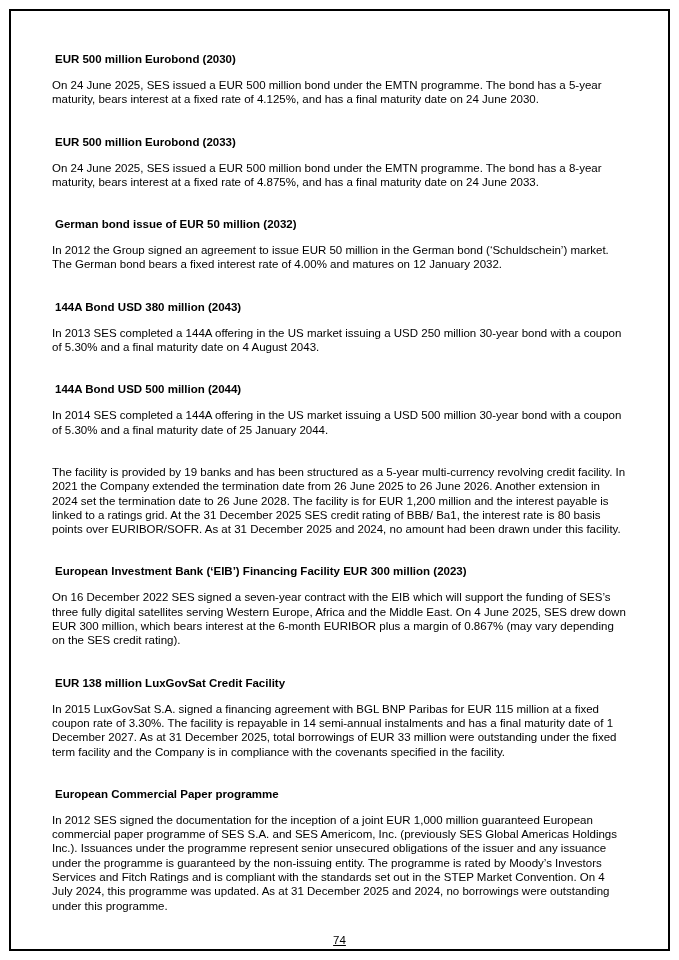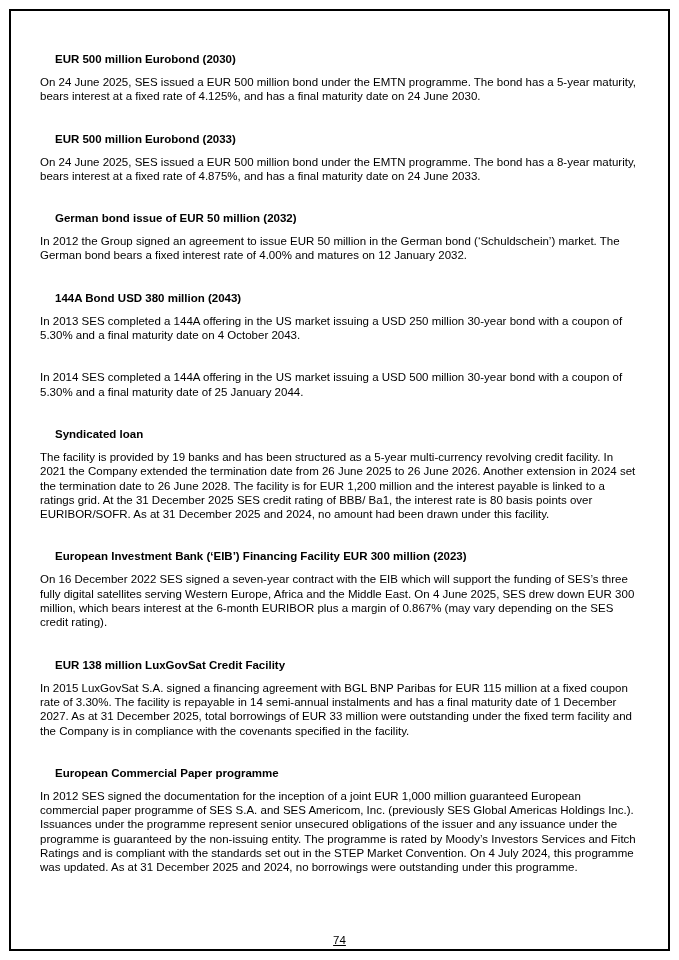--- a/index.html
+++ b/index.html
@@ -36,21 +36,21 @@
   }
   .section h3 {
     font-size: 11.5px;
     font-weight: bold;
     margin: 0 0 9px 15px;
     line-height: 14px;
   }
   .section p {
     font-size: 11.5px;
     font-weight: normal;
-    margin: 0;
+    margin: 12px;
     line-height: 14.3px;
     text-align: left;
   }
   .page-number {
     position: absolute;
     left: 0;
     right: 0;
     bottom: 14px;
     text-align: center;
     font-size: 11.5px;
@@ -74,29 +74,29 @@
     <p>On 24 June 2025, SES issued a EUR 500 million bond under the EMTN programme. The bond has a 8-year maturity, bears interest at a fixed rate of 4.875%, and has a final maturity date on 24 June 2033.</p>
   </section>
 
   <section class="section">
     <h3>German bond issue of EUR 50 million (2032)</h3>
     <p>In 2012 the Group signed an agreement to issue EUR 50 million in the German bond (‘Schuldschein’) market. The German bond bears a fixed interest rate of 4.00% and matures on 12 January 2032.</p>
   </section>
 
   <section class="section">
     <h3>144A Bond USD 380 million (2043)</h3>
-    <p>In 2013 SES completed a 144A offering in the US market issuing a USD 250 million 30-year bond with a coupon of 5.30% and a final maturity date on 4 October 2043.</p>
+    <p>In 2013 SES completed a 144A offering in the US market issuing a USD 250 million 30-year bond with a coupon of 5.30% and a final maturity date on 4 August 2043.</p>
   </section>
 
   <section class="section">
+    <h3>144A Bond USD 500 million (2044)</h3>
     <p>In 2014 SES completed a 144A offering in the US market issuing a USD 500 million 30-year bond with a coupon of 5.30% and a final maturity date of 25 January 2044.</p>
   </section>
 
   <section class="section">
-    <h3>Syndicated loan</h3>
     <p>The facility is provided by 19 banks and has been structured as a 5-year multi-currency revolving credit facility. In 2021 the Company extended the termination date from 26 June 2025 to 26 June 2026. Another extension in 2024 set the termination date to 26 June 2028. The facility is for EUR 1,200 million and the interest payable is linked to a ratings grid. At the 31 December 2025 SES credit rating of BBB/ Ba1, the interest rate is 80 basis points over EURIBOR/SOFR. As at 31 December 2025 and 2024, no amount had been drawn under this facility.</p>
   </section>
 
   <section class="section">
     <h3>European Investment Bank (‘EIB’) Financing Facility EUR 300 million (2023)</h3>
     <p>On 16 December 2022 SES signed a seven-year contract with the EIB which will support the funding of SES’s three fully digital satellites serving Western Europe, Africa and the Middle East. On 4 June 2025, SES drew down EUR 300 million, which bears interest at the 6-month EURIBOR plus a margin of 0.867% (may vary depending on the SES credit rating).</p>
   </section>
 
   <section class="section">
     <h3>EUR 138 million LuxGovSat Credit Facility</h3>

